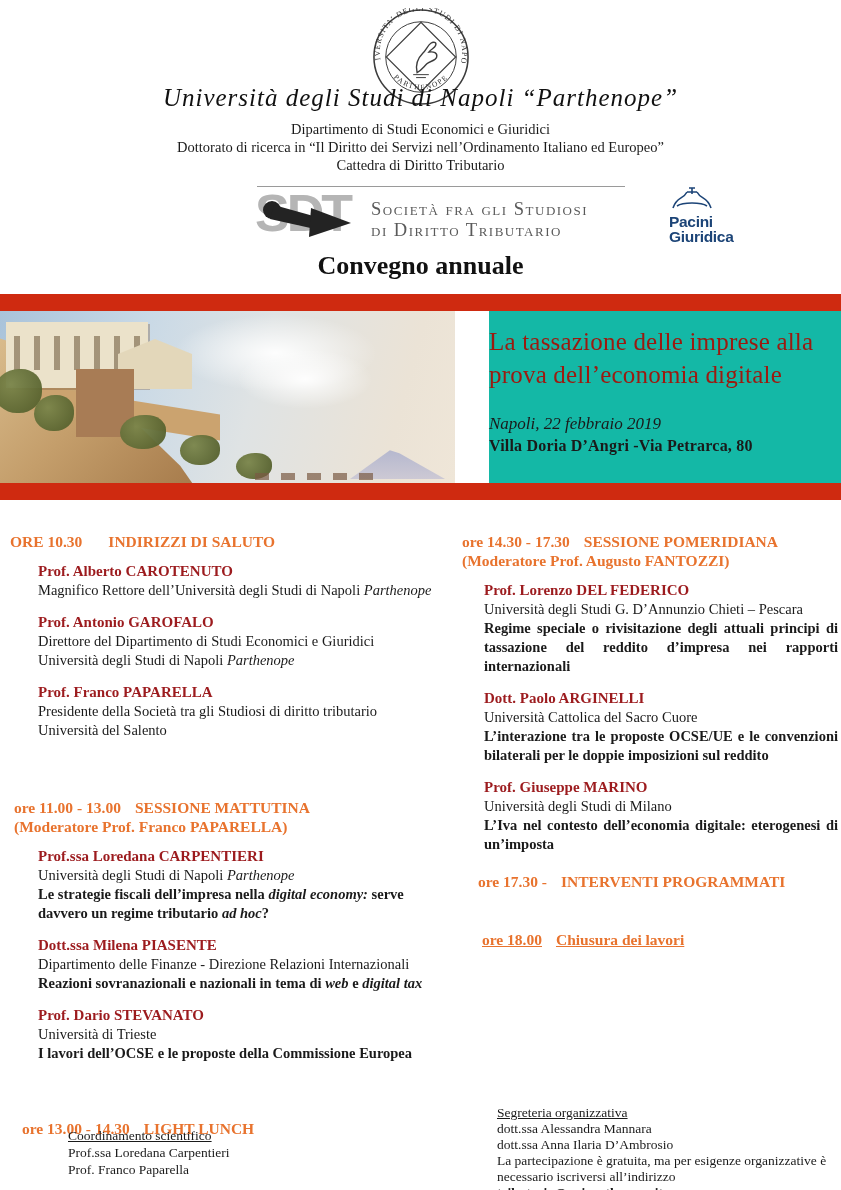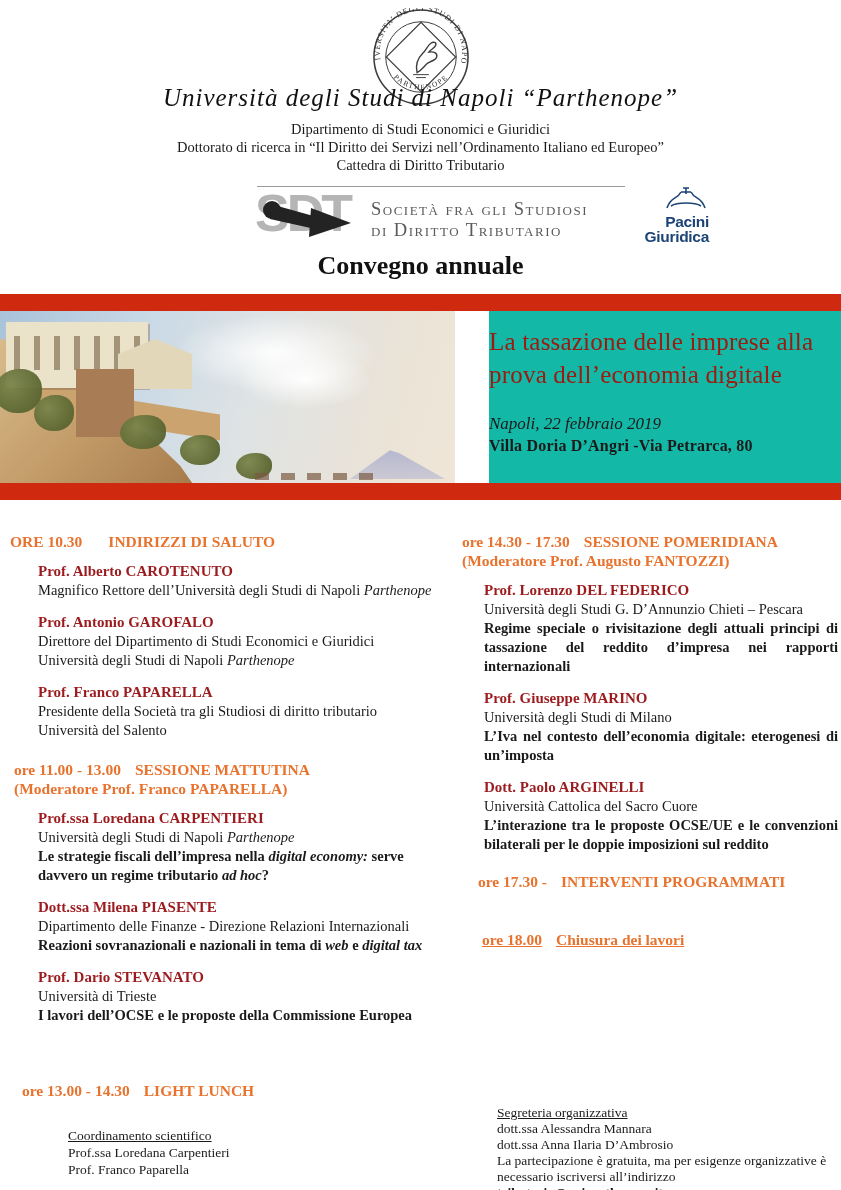--- a/index.html
+++ b/index.html
@@ -21,21 +21,21 @@
     font-style:italic;font-size:25px;letter-spacing:1px;color:#111;}
   .dept{position:absolute;top:120px;left:0;width:100%;text-align:center;font-size:14.5px;line-height:18px;}
   .rule{position:absolute;top:186px;left:257px;width:368px;height:1px;background:#9a9a9a;}
 
   .sdt{position:absolute;left:255px;top:191px;width:370px;height:56px;}
   .sdt-letters{position:absolute;left:0;top:-6px;font-family:"Liberation Sans","DejaVu Sans",sans-serif;
     font-weight:bold;font-size:52px;letter-spacing:-3px;color:var(--gray-logo);line-height:56px;}
   .sdt-arrow{position:absolute;left:4px;top:6px;}
   .sdt-text{position:absolute;left:116px;top:8px;color:var(--gray-text);
     font-variant:small-caps;font-size:18.5px;line-height:21px;letter-spacing:1.5px;white-space:nowrap;}
-  .pacini{position:absolute;left:637px;top:186px;width:72px;text-align:right;color:var(--pacini-blue);}
+  .pacini{position:absolute;left:669px;top:186px;width:72px;text-align:left;color:var(--pacini-blue);}
   .pacini-name{font-family:"Liberation Sans","DejaVu Sans",sans-serif;font-weight:bold;
     font-size:15.5px;line-height:15px;letter-spacing:-0.3px;}
   .convegno{position:absolute;top:251px;left:0;width:100%;text-align:center;
     font-weight:bold;font-size:26px;color:#111;}
 
   
   .bar{position:absolute;left:0;width:841px;height:17px;background:var(--red-bar);}
   .bar.top{top:294px;} .bar.bottom{top:483px;}
 
   .painting{position:absolute;left:0;top:311px;width:455px;height:172px;overflow:hidden;}
@@ -79,21 +79,21 @@
   .sess-head.tight .time{margin-right:14px;}
   .speakers{margin-top:11px;}
   .col-left .speakers{padding-left:28px;}
   .col-right .speakers{padding-left:22px;}
   .speaker{margin-bottom:13px;}
   .speaker-name{color:var(--name-red);font-weight:bold;font-size:15px;}
   .talk{font-weight:bold;}
   .justify{text-align:justify;}
   .seg-i{font-style:italic;}
   .seg-b{font-weight:bold;}
-  .mt-sess{margin-top:20px;}
+  .mt-sess{margin-top:58px;}
   .mt-lunch{margin-top:56px;padding-left:12px;}
   .sess-head.indent1{padding-left:4px;}
   .item-17{margin-top:18px;padding-left:16px;}
   .item-18{margin-top:39px;padding-left:20px;text-decoration:underline;}
 
   
   .foot{position:absolute;font-size:13.5px;line-height:17px;}
   .foot-left{left:68px;top:1127px;}
   .foot-right{left:497px;top:1105px;width:345px;line-height:16px;}
   .foot-head{text-decoration:underline;}
@@ -242,28 +242,28 @@
       <div><span class="time">ore 14.30 - 17.30</span><span>SESSIONE POMERIDIANA</span></div>
       <div>(Moderatore Prof. Augusto FANTOZZI)</div>
     </div>
     <div class="speakers">
       <div class="speaker">
         <div class="speaker-name">Prof. Lorenzo DEL FEDERICO</div>
         <div class="affil"><span>Università degli Studi G. D’Annunzio Chieti – Pescara</span></div>
         <div class="talk justify"><span>Regime speciale o rivisitazione degli attuali principi di tassazione del reddito d’impresa nei rapporti internazionali</span></div>
       </div>
       <div class="speaker">
+        <div class="speaker-name">Dott. Paolo ARGINELLI</div>
+        <div class="affil"><span>Università Cattolica del Sacro Cuore</span></div>
+        <div class="talk justify"><span>L’interazione tra le proposte OCSE/UE e le convenzioni bilaterali per le doppie imposizioni sul reddito</span></div>
+      </div>
+      <div class="speaker">
         <div class="speaker-name">Prof. Giuseppe MARINO</div>
         <div class="affil"><span>Università degli Studi di Milano</span></div>
         <div class="talk justify"><span>L’Iva nel contesto dell’economia digitale: eterogenesi di un’imposta</span></div>
-      </div>
-      <div class="speaker">
-        <div class="speaker-name">Dott. Paolo ARGINELLI</div>
-        <div class="affil"><span>Università Cattolica del Sacro Cuore</span></div>
-        <div class="talk justify"><span>L’interazione tra le proposte OCSE/UE e le convenzioni bilaterali per le doppie imposizioni sul reddito</span></div>
       </div>
     </div>
 
     <div class="sess-head tight item-17">
       <span class="time">ore 17.30 -</span><span>INTERVENTI PROGRAMMATI</span>
     </div>
 
     <div class="sess-head tight item-18">
       <span class="time">ore 18.00</span><span>Chiusura dei lavori</span>
     </div>

